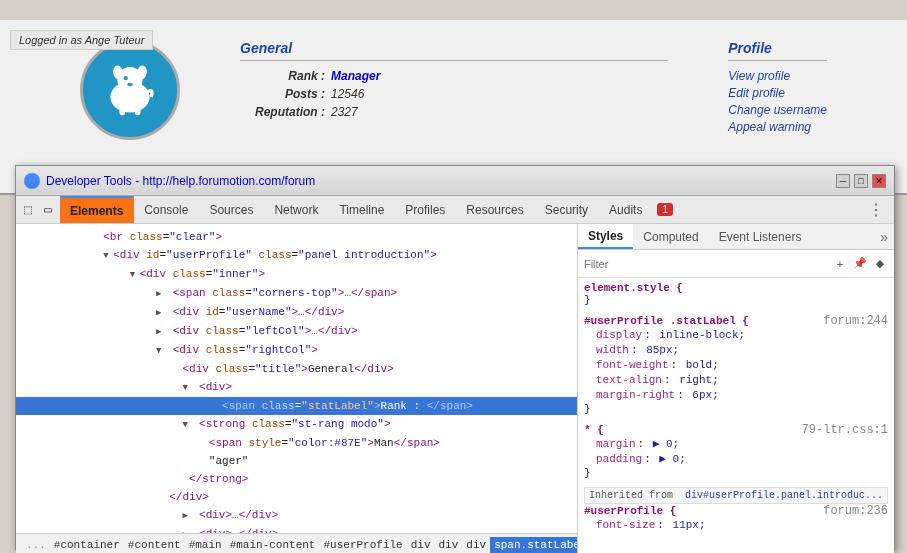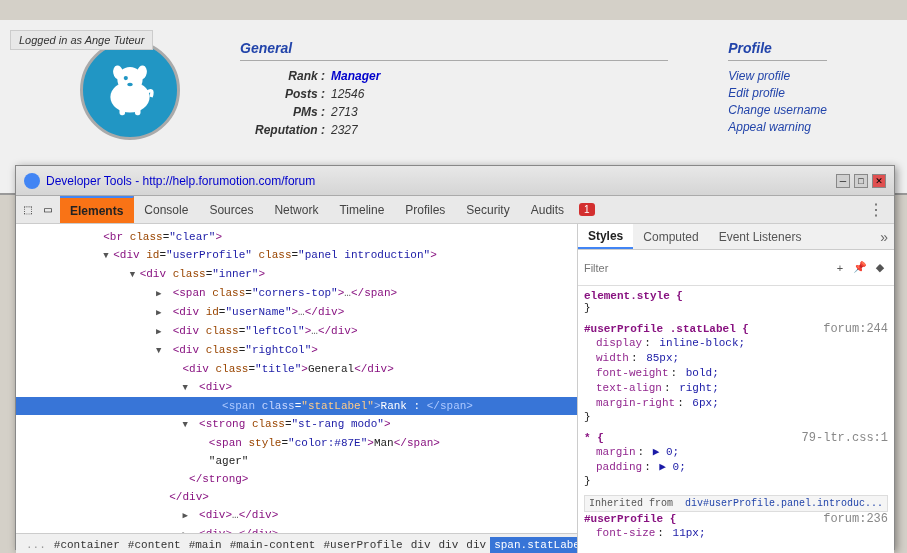--- a/index.html
+++ b/index.html
@@ -356,21 +356,21 @@
       padding: 0 6px;
       cursor: pointer;
       color: #666;
     }
 
     .styles-toolbar {
       display: flex;
       align-items: center;
       padding: 2px 6px;
       border-bottom: 1px solid #ddd;
-      height: 36px;
+      height: 28px;
     }
 
     .filter-input {
       flex: 1;
       border: none;
       outline: none;
       font-size: 11px;
       background: transparent;
     }
 
@@ -501,24 +501,20 @@
 
     <div class="general-section">
       <div class="general-title">General</div>
       <div class="stat-row">
         <span class="stat-label">Rank :</span>
         <span class="stat-value manager">Manager</span>
       </div>
       <div class="stat-row">
         <span class="stat-label">Posts :</span>
         <span class="stat-value">12546</span>
-      </div>
-      <div class="stat-row">
-        <span class="stat-label">PMs :</span>
-        <span class="stat-value">2713</span>
       </div>
       <div class="stat-row">
         <span class="stat-label">Reputation :</span>
         <span class="stat-value">2327</span>
       </div>
     </div>
 
     <div class="profile-links">
       <div class="profile-title">Profile</div>
       <a class="profile-link">View profile</a>
@@ -545,20 +541,21 @@
 
   <div class="devtools-tabs">
     <div class="devtools-tab-icon">⬚</div>
     <div class="devtools-tab-icon">▭</div>
     <div class="devtools-tab active">Elements</div>
     <div class="devtools-tab">Console</div>
     <div class="devtools-tab">Sources</div>
     <div class="devtools-tab">Network</div>
     <div class="devtools-tab">Timeline</div>
     <div class="devtools-tab">Profiles</div>
+    <div class="devtools-tab">Resources</div>
     <div class="devtools-tab">Security</div>
     <div class="devtools-tab">Audits</div>
     <span class="error-badge">1</span>
     <div class="devtools-more">⋮</div>
   </div>
 
   <div class="devtools-content">
 
     <div class="dom-panel">
       <div class="dom-scroll-container">

